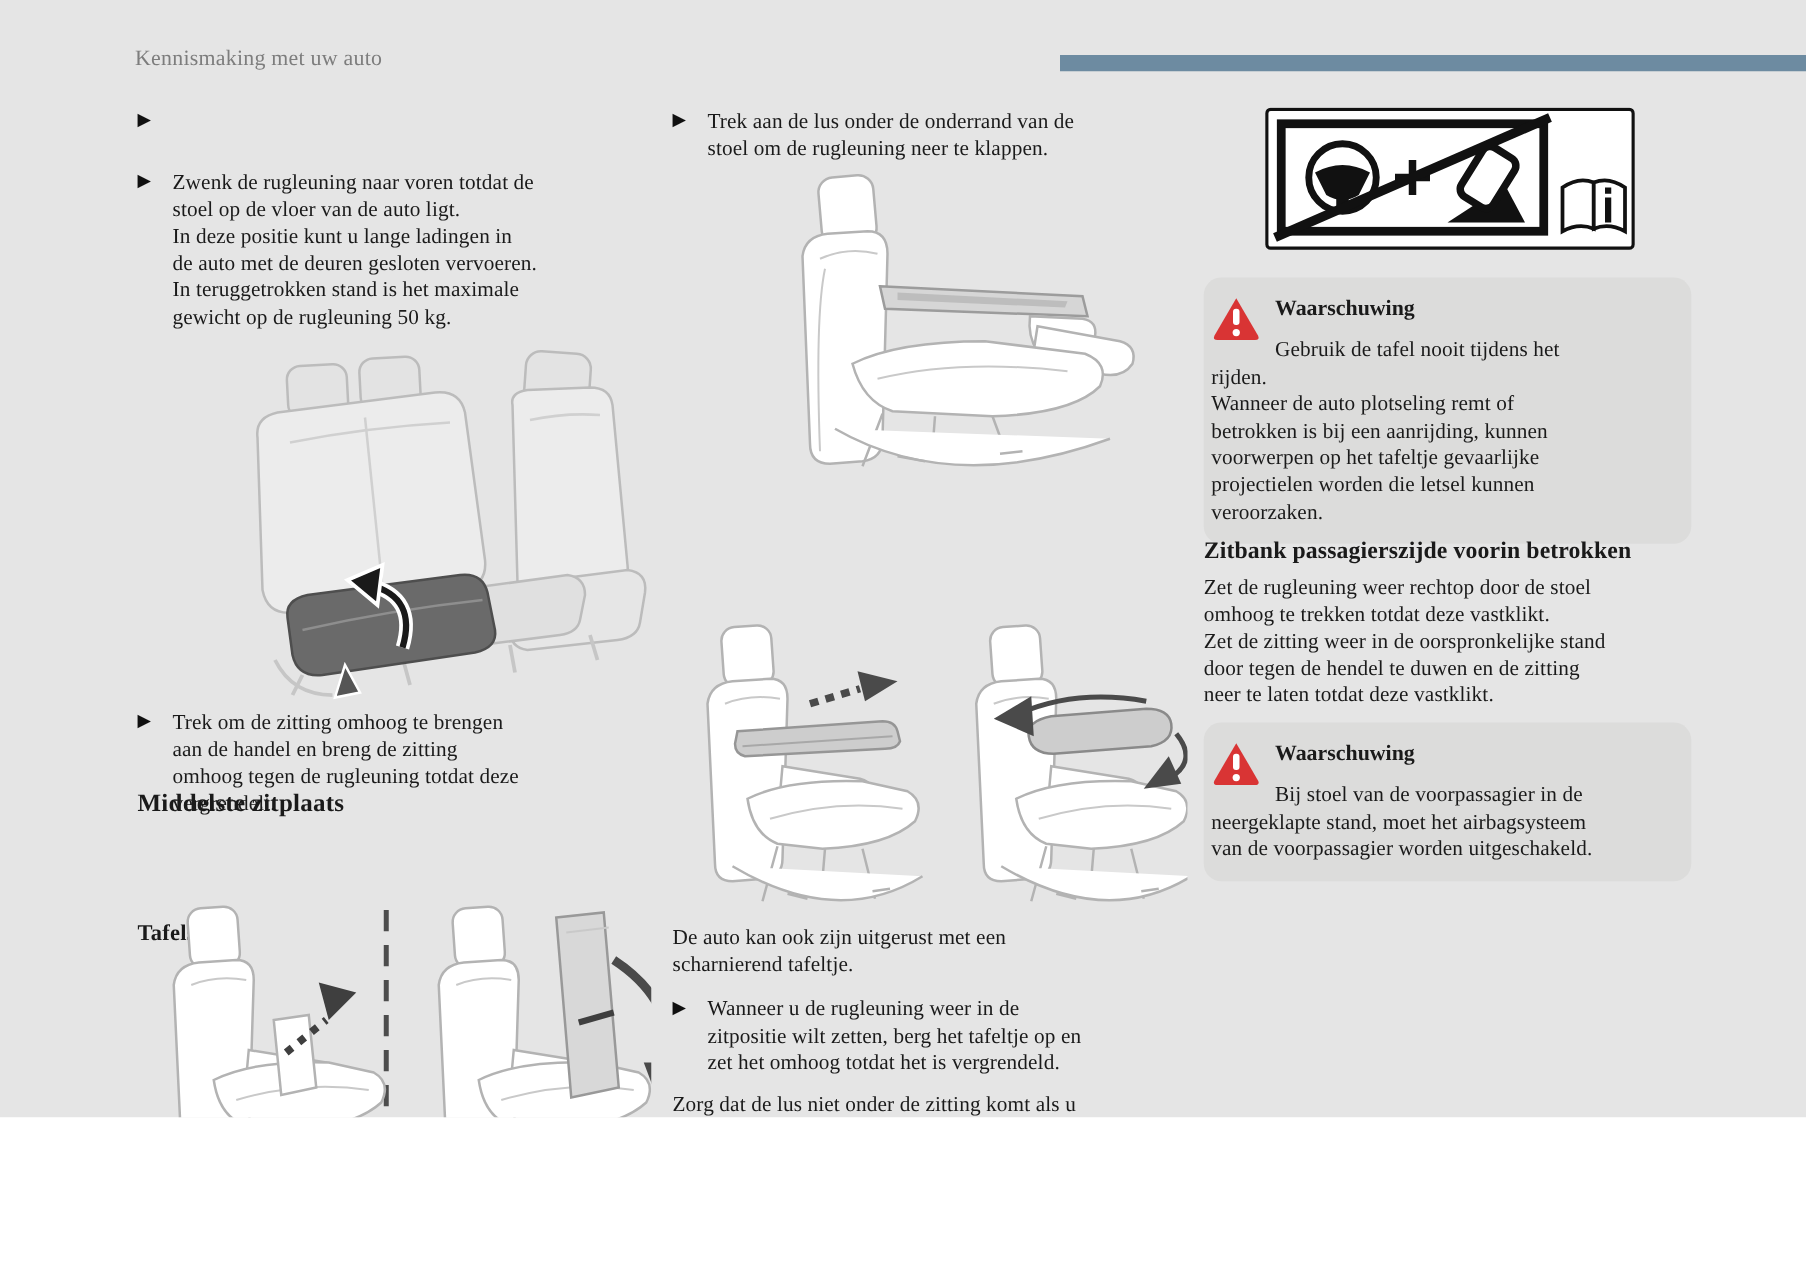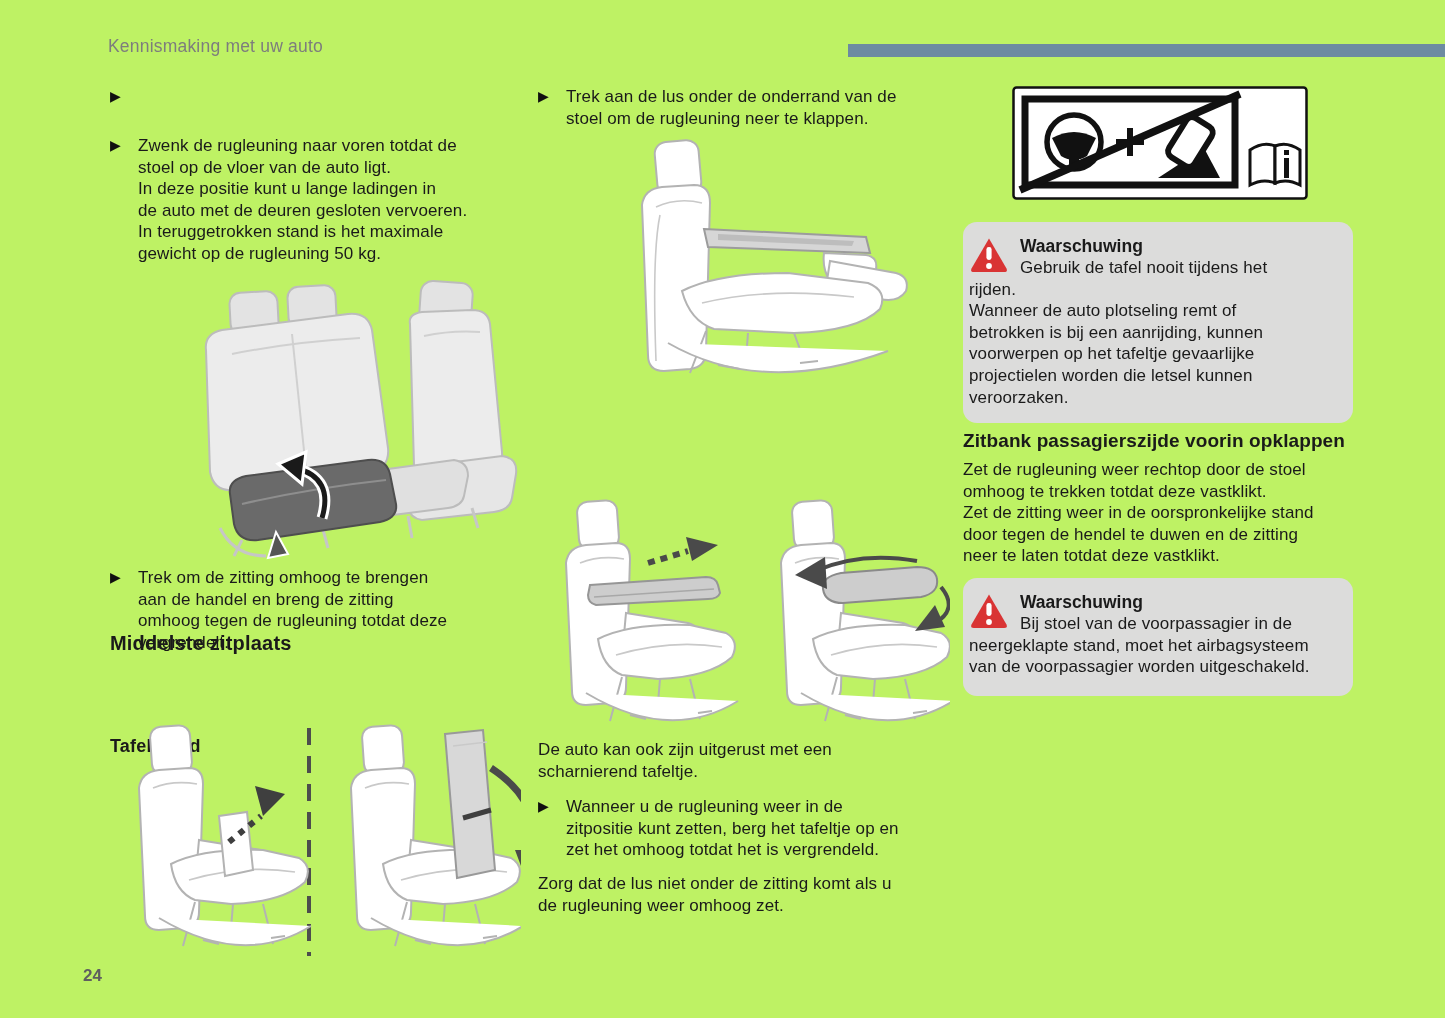--- a/index.html
+++ b/index.html
@@ -1,32 +1,32 @@
 <!DOCTYPE html>
 <html style="--bar_color: #6d8ba1; --warning_bg: #dcdcdb; --warning_red: #d93434; --text_color: #1a1a1a; --header_gray: #7d7d7d; --page_number_gray: #5f5f5f;"><head>
 <meta charset="utf-8">
 <style>
   html,body{margin:0;padding:0;background:#fff;}
   .page{
-    position:relative;width:1445px;height:1018px;background:#bef264;overflow:hidden;
-    font-family:Liberation Sans, sans-serif;color:var(--text_color,#1a1a1a);
+    position:relative;width:1445px;height:894px;background:#e5e5e5;overflow:hidden;
+    font-family:Liberation Serif, serif;color:var(--text_color,#1a1a1a);
   }
   .abs{position:absolute;}
   .page-header{font-size:17.5px;color:var(--header_gray,#7d7d7d);letter-spacing:.2px;}
   .accent-bar{background:var(--bar_color,#6d8ba1);}
   .body-text{font-size:17px;line-height:21.6px;white-space:pre-line;letter-spacing:.1px;}
   .bullet{display:flex;}
   .bullet .marker{flex:0 0 28px;font-size:14px;line-height:21.6px;color:#101010;}
   .h1{font-weight:bold;font-size:20px;letter-spacing:.2px;}
   .h2{font-weight:bold;font-size:18px;letter-spacing:.2px;}
   .h3{font-weight:bold;font-size:19px;letter-spacing:.1px;}
   .warning-box{background:var(--warning_bg,#dcdcdb);border-radius:14px;padding:13px 16px 15px 6px;box-sizing:border-box;}
   .warn-icon{float:left;width:40px;height:37px;margin:1px 11px 2px 0;}
   .warn-title{font-weight:bold;font-size:17.5px;line-height:22px;}
-  .warn-text{font-size:17px;line-height:21.6px;white-space:pre-line;letter-spacing:.1px;}
+  .warn-text{font-size:17px;line-height:21.6px;white-space:pre-line;letter-spacing:.1px;margin-top:12px;}
   .page-number{font-weight:bold;font-size:17px;color:var(--page_number_gray,#5f5f5f);margin-left:36px;}
   svg{display:block;}
   .lineart{stroke:#b3b3b3;stroke-width:2;fill:#ffffff;}
   .lineart-thin{stroke:#c9c9c9;stroke-width:1.6;fill:none;}
 </style>
 </head>
 <body>
 
 <div class="page">
 
@@ -198,21 +198,21 @@
       <path d="M200 130 L170 134 L190 108 Z" fill="#4a4a4a"></path>
     </g>
   </svg>
 
   <div class="abs body-text" style="left:538px;top:739px;width:400px;">De auto kan ook zijn uitgerust met een
 scharnierend tafeltje.</div>
 
   <div class="abs bullet" style="left:538px;top:796px;width:400px;">
     <span class="marker">▶</span>
     <span class="body-text">Wanneer u de rugleuning weer in de
-zitpositie kunt zetten, berg het tafeltje op en
+zitpositie wilt zetten, berg het tafeltje op en
 zet het omhoog totdat het is vergrendeld.</span>
   </div>
 
   <div class="abs body-text" style="left:538px;top:873px;width:400px;">Zorg dat de lus niet onder de zitting komt als u
 de rugleuning weer omhoog zet.</div>
 
   <svg class="abs" style="left:1012px;top:86px;" width="296" height="114" viewBox="0 0 296 114">
     <rect x="1.5" y="1.5" width="293" height="111" rx="3" fill="#fff" stroke="#111" stroke-width="2.5"></rect>
     <rect x="13" y="13" width="210" height="86" fill="none" stroke="#111" stroke-width="7"></rect>
 
@@ -253,21 +253,21 @@
     <div class="warn-title">Waarschuwing</div>
     <div class="warn-text">Gebruik de tafel nooit tijdens het
 rijden.
 Wanneer de auto plotseling remt of
 betrokken is bij een aanrijding, kunnen
 voorwerpen op het tafeltje gevaarlijke
 projectielen worden die letsel kunnen
 veroorzaken.</div>
   </div>
 
-  <div class="abs h3" style="left:963px;top:430px;width:400px;">Zitbank passagierszijde voorin opklappen</div>
+  <div class="abs h3" style="left:963px;top:430px;width:400px;">Zitbank passagierszijde voorin betrokken</div>
   <div class="abs body-text" style="left:963px;top:459px;width:400px;">Zet de rugleuning weer rechtop door de stoel
 omhoog te trekken totdat deze vastklikt.
 Zet de zitting weer in de oorspronkelijke stand
 door tegen de hendel te duwen en de zitting
 neer te laten totdat deze vastklikt.</div>
 
   <div class="abs warning-box" style="left:963px;top:578px;width:390px;min-height:118px;">
     <svg class="warn-icon" viewBox="0 0 40 37">
       <path d="M20 2.5 L37.5 32.5 Q39 36 35 36 L5 36 Q1 36 2.5 32.5 Z" style="fill:var(--warning_red,#d93434)"></path>
       <rect x="17.4" y="11" width="5.2" height="13" rx="2.4" fill="#fff"></rect>

